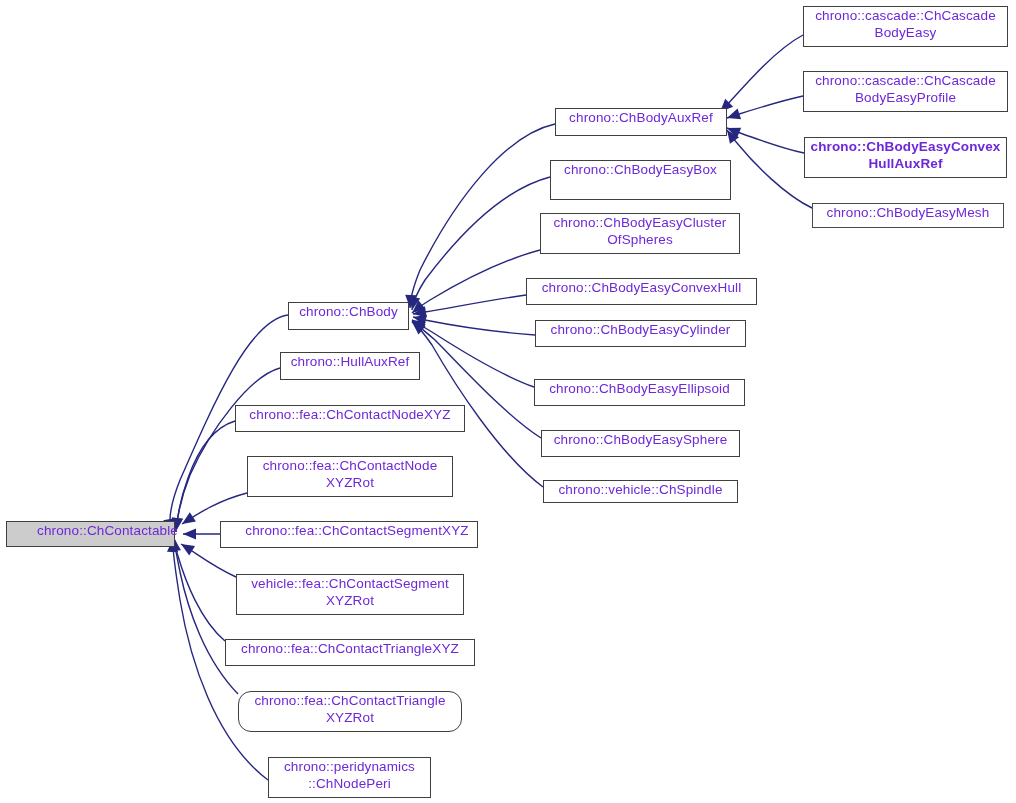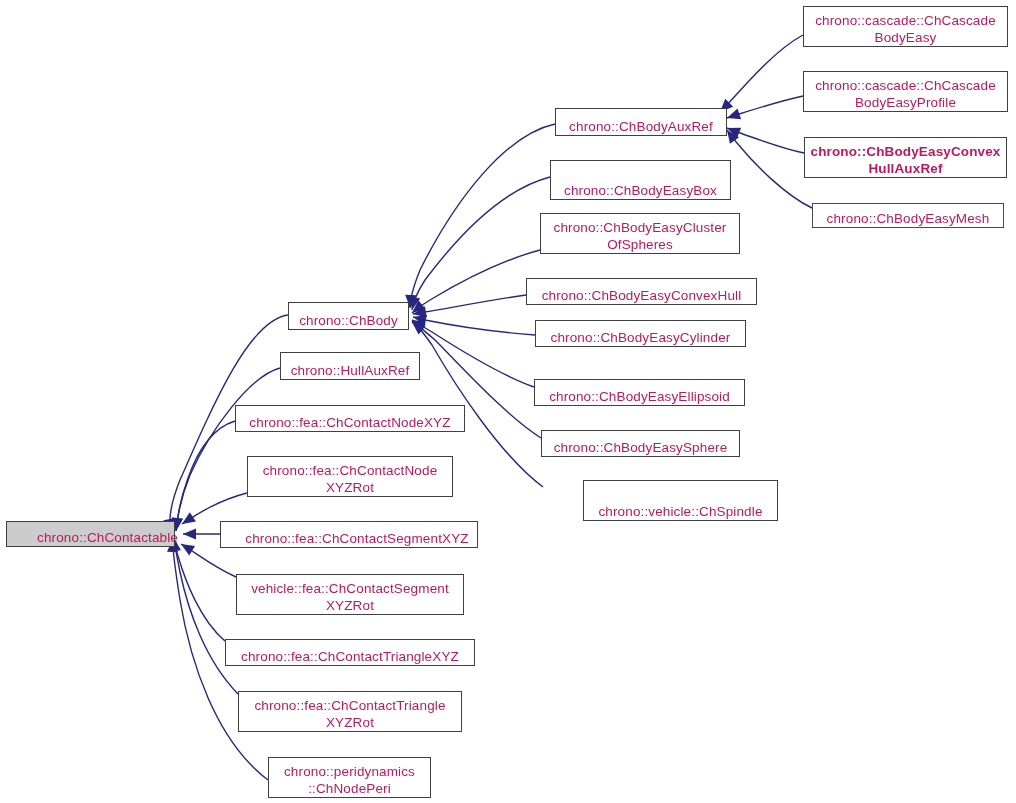--- a/index.html
+++ b/index.html
@@ -19,26 +19,26 @@
     position: absolute;
     left: 0;
     top: 0;
     width: 1016px;
     height: 803px;
   }
   .node {
     position: absolute;
     box-sizing: border-box;
     display: flex;
-    align-items: flex-end;
+    align-items: flex-start;
     justify-content: center;
     text-align: center;
     background: #ffffff;
     border: 1px solid #404040;
-    color: #be185d;
+    color: #6d28d9;
     font-size: 13.5px;
     line-height: 17px;
     letter-spacing: 0.01em;
     white-space: pre-line;
     z-index: 2;
     cursor: pointer;
   }
   .node.root {
     background: #cccccc;
     border: 1px solid #404040;
@@ -105,33 +105,33 @@
       <div class="node root" style="left: 6px; top: 521px; width: 169px; height: 26px; padding-left: 34px;"><span>chrono::ChContactable</span></div>
       <div class="node" style="left: 288px; top: 302px; width: 121px; height: 28px;"><span>chrono::ChBody</span></div>
       <div class="node" style="left: 280px; top: 352px; width: 140px; height: 28px;"><span>chrono::HullAuxRef</span></div>
       <div class="node" style="left: 235px; top: 405px; width: 230px; height: 27px;"><span>chrono::fea::ChContactNodeXYZ</span></div>
       <div class="node" style="left: 247px; top: 456px; width: 206px; height: 41px;"><span>chrono::fea::ChContactNode
 XYZRot</span></div>
       <div class="node" style="left: 220px; top: 521px; width: 258px; height: 27px; padding-left: 16px;"><span>chrono::fea::ChContactSegmentXYZ</span></div>
       <div class="node" style="left: 236px; top: 574px; width: 228px; height: 41px;"><span>vehicle::fea::ChContactSegment
 XYZRot</span></div>
       <div class="node" style="left: 225px; top: 639px; width: 250px; height: 27px;"><span>chrono::fea::ChContactTriangleXYZ</span></div>
-      <div class="node" style="left: 238px; top: 691px; width: 224px; height: 41px;"><span>chrono::fea::ChContactTriangle
+      <div class="node" style="left: 238px; top: 691px; width: 224px; height: 41px; border-radius: 13px;"><span>chrono::fea::ChContactTriangle
 XYZRot</span></div>
       <div class="node" style="left: 268px; top: 757px; width: 163px; height: 41px;"><span>chrono::peridynamics
 ::ChNodePeri</span></div>
       <div class="node" style="left: 555px; top: 108px; width: 172px; height: 28px;"><span>chrono::ChBodyAuxRef</span></div>
       <div class="node" style="left: 550px; top: 160px; width: 181px; height: 40px;"><span>chrono::ChBodyEasyBox</span></div>
       <div class="node" style="left: 540px; top: 213px; width: 200px; height: 41px;"><span>chrono::ChBodyEasyCluster
 OfSpheres</span></div>
       <div class="node" style="left: 526px; top: 278px; width: 231px; height: 27px;"><span>chrono::ChBodyEasyConvexHull</span></div>
       <div class="node" style="left: 535px; top: 320px; width: 211px; height: 27px;"><span>chrono::ChBodyEasyCylinder</span></div>
       <div class="node" style="left: 534px; top: 379px; width: 211px; height: 27px;"><span>chrono::ChBodyEasyEllipsoid</span></div>
       <div class="node" style="left: 541px; top: 430px; width: 199px; height: 27px;"><span>chrono::ChBodyEasySphere</span></div>
-      <div class="node" style="left: 543px; top: 480px; width: 195px; height: 41px; margin-left: 40px;"><span>chrono::vehicle::ChSpindle</span></div>
+      <div class="node" style="left: 543px; top: 480px; width: 195px; height: 23px;"><span>chrono::vehicle::ChSpindle</span></div>
       <div class="node" style="left: 803px; top: 6px; width: 205px; height: 41px;"><span>chrono::cascade::ChCascade
 BodyEasy</span></div>
       <div class="node" style="left: 803px; top: 71px; width: 205px; height: 41px;"><span>chrono::cascade::ChCascade
 BodyEasyProfile</span></div>
       <div class="node" style="left: 804px; top: 137px; width: 203px; height: 41px; font-weight: bold;"><span>chrono::ChBodyEasyConvex
 HullAuxRef</span></div>
       <div class="node thin" style="left: 812px; top: 203px; width: 192px; height: 25px;"><span>chrono::ChBodyEasyMesh</span></div>
     </div>
 
 </div>

